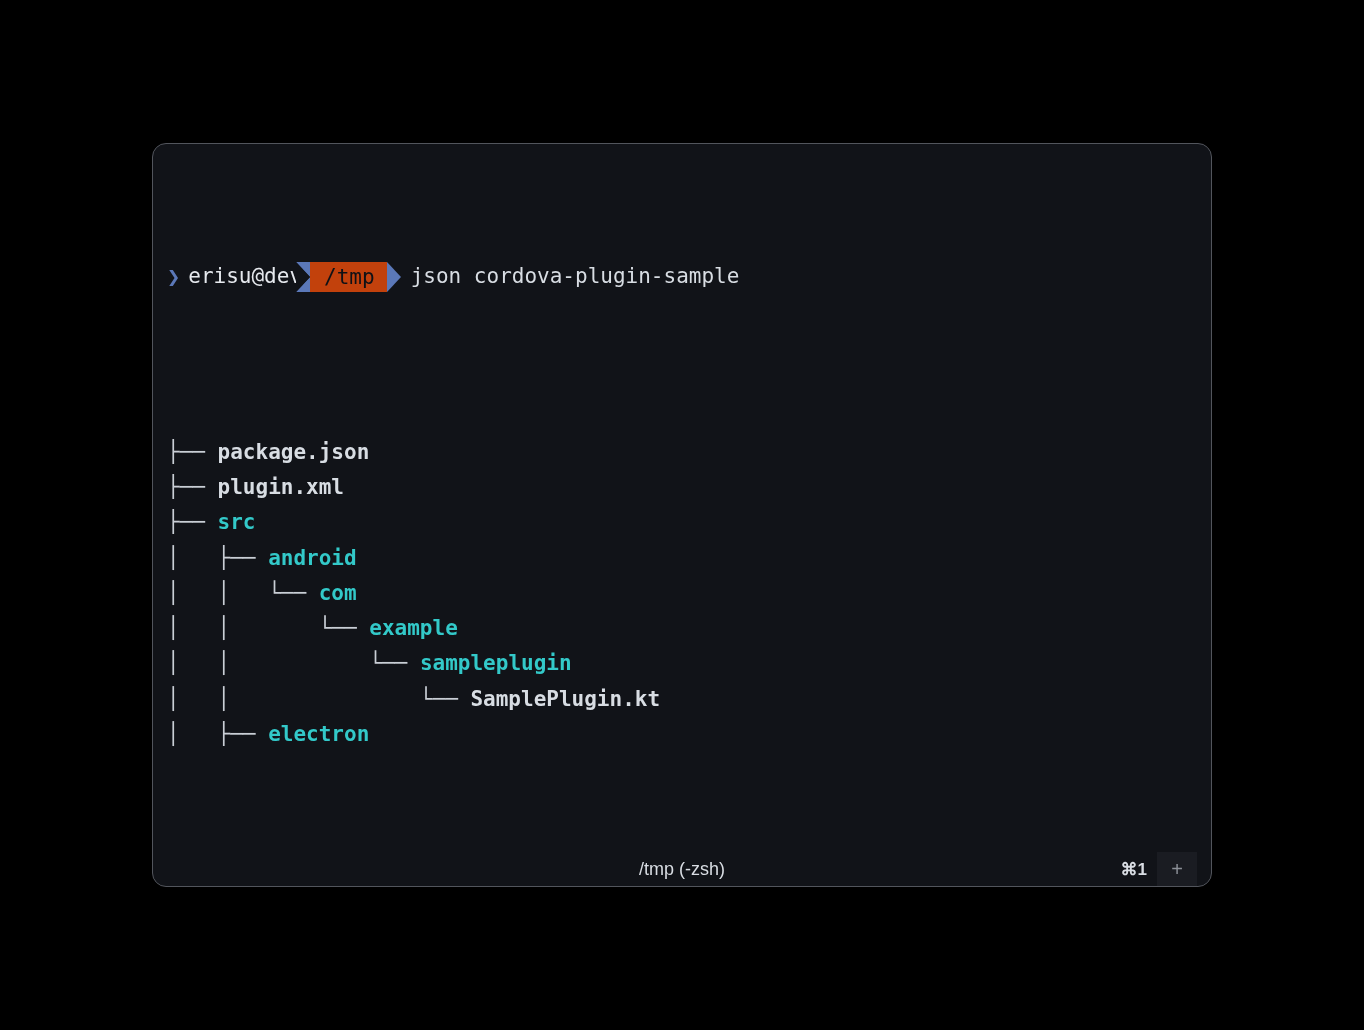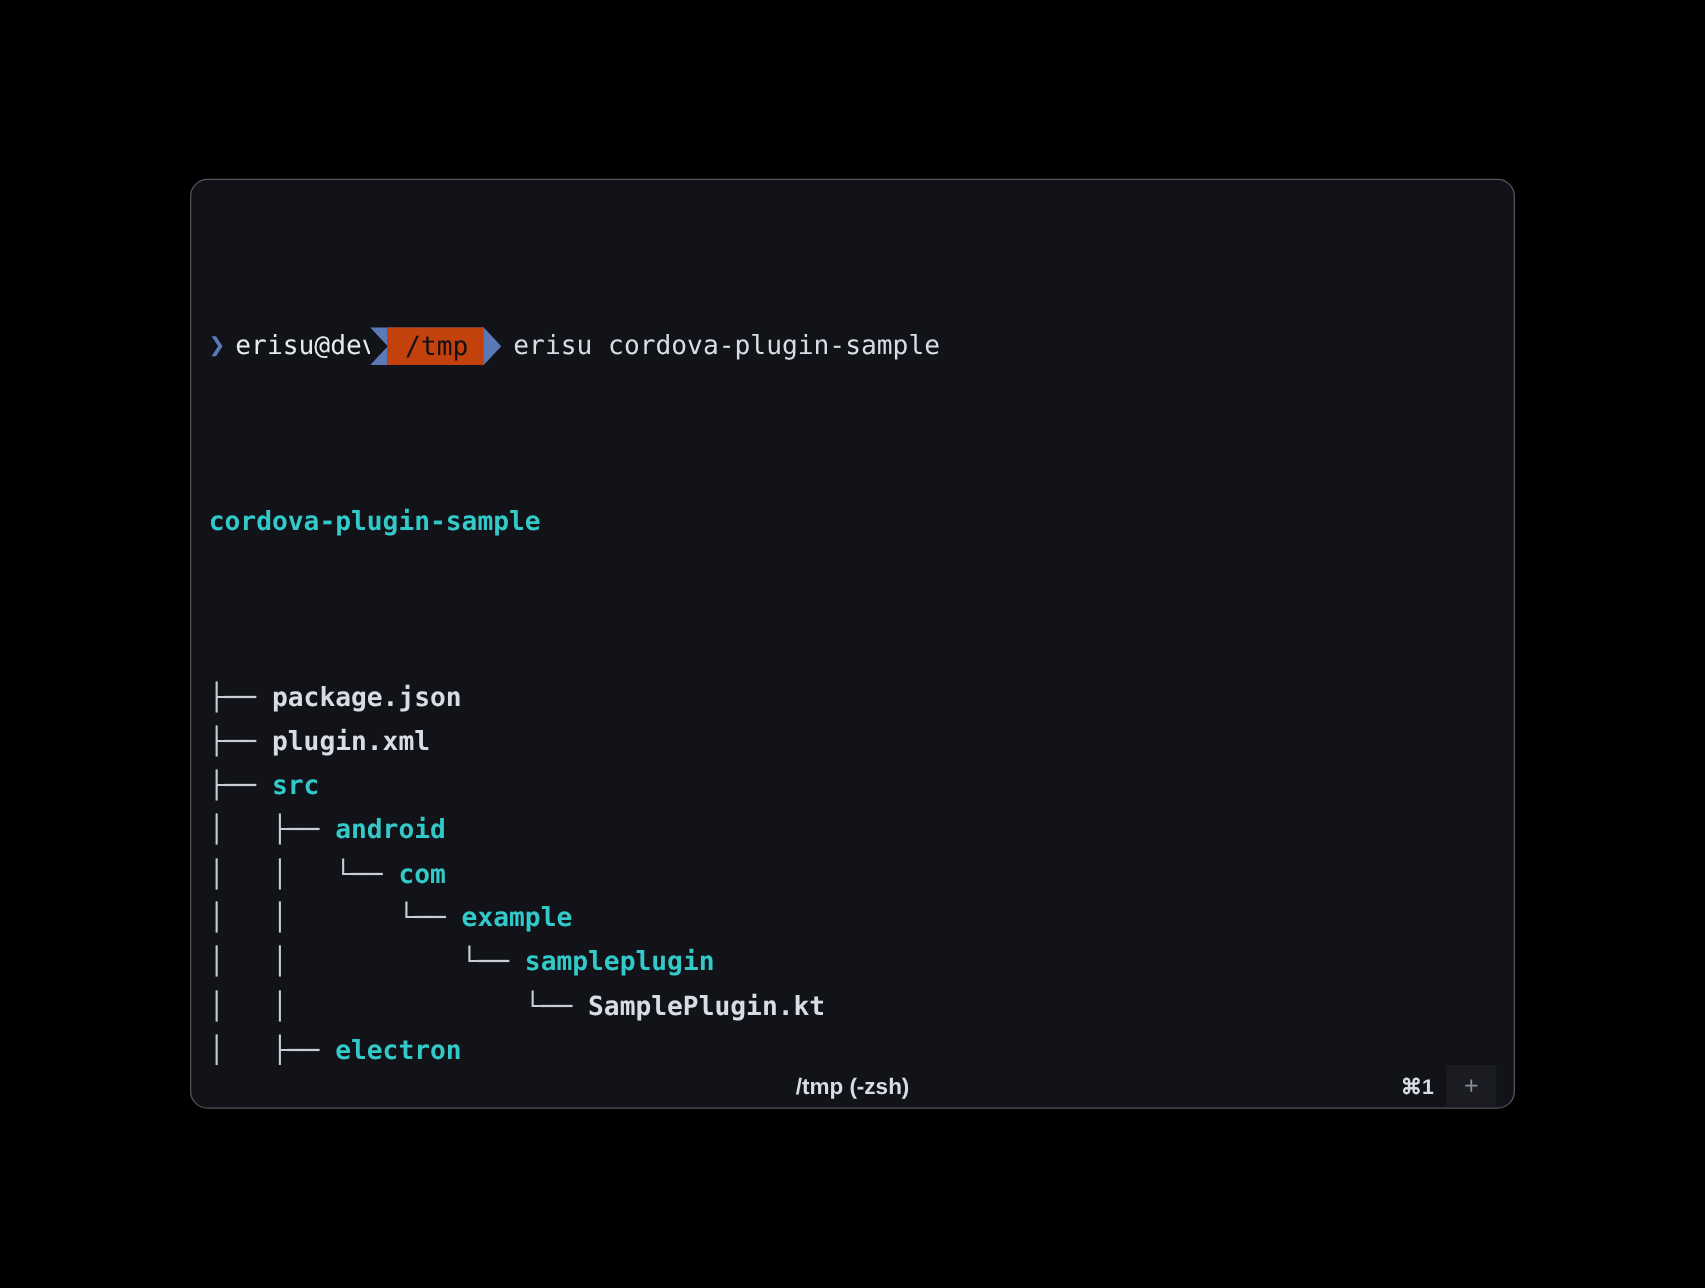--- a/index.html
+++ b/index.html
@@ -106,21 +106,21 @@
     align-items: center;
     font-size: 18px;
     color: #d9dde3;
     font-family: -apple-system, "Helvetica Neue", Arial, sans-serif;
     position: relative;
   }
   .status-center {
     position: absolute;
     left: 50%;
     transform: translateX(-50%);
-    font-weight: 700;
+    font-weight: 400;
   }
   .status-right {
     position: absolute;
     right: 0;
     display: flex;
     align-items: center;
     height: 100%;
   }
   .shortcut {
     font-weight: 600;
@@ -146,24 +146,23 @@
 <div class="terminal-window">
 
   <div class="terminal-body">
 
     <div class="prompt-line">
       <span class="seg-arrow">❯</span>
       <span class="seg-user">erisu@dev</span>
       <span class="seg-path-wrap">
         <span class="seg-path">/tmp</span>
       </span>
-      <span class="seg-cmd">erisu cordova-plugin-sample</span>
+      <span class="seg-cmd">json cordova-plugin-sample</span>
     </div>
 
-    <div class="tree-line"><span class="dir">cordova-plugin-sample</span></div>
 
     <div id="tree-container"><div class="tree-line"><span class="tree-branch">├── </span><span class="file">package.json</span></div><div class="tree-line"><span class="tree-branch">├── </span><span class="file">plugin.xml</span></div><div class="tree-line"><span class="tree-branch">├── </span><span class="dir">src</span></div><div class="tree-line"><span class="tree-branch">│   ├── </span><span class="dir">android</span></div><div class="tree-line"><span class="tree-branch">│   │   └── </span><span class="dir">com</span></div><div class="tree-line"><span class="tree-branch">│   │       └── </span><span class="dir">example</span></div><div class="tree-line"><span class="tree-branch">│   │           └── </span><span class="dir">sampleplugin</span></div><div class="tree-line"><span class="tree-branch">│   │               └── </span><span class="file">SamplePlugin.kt</span></div><div class="tree-line"><span class="tree-branch">│   ├── </span><span class="dir">electron</span></div></div>
 
     
     
 
   </div>
 
   <div class="statusbar">
     <div class="status-center">/tmp (-zsh)</div>

